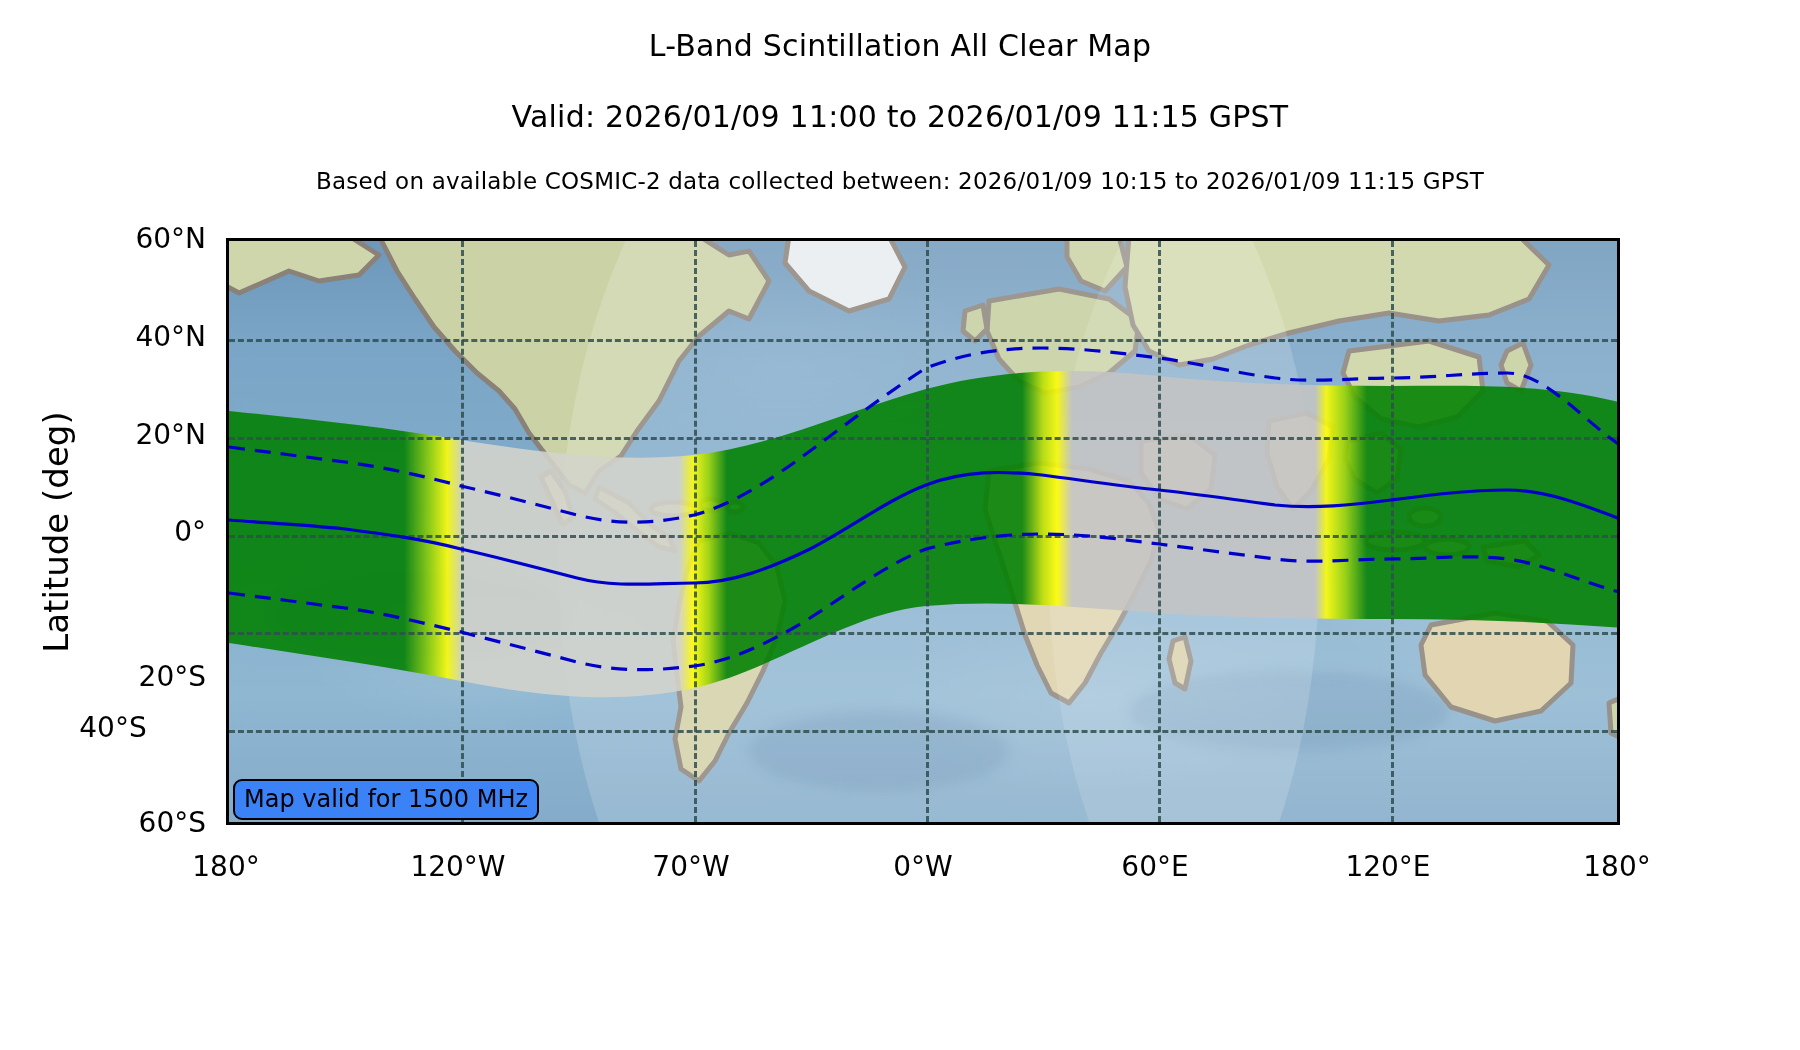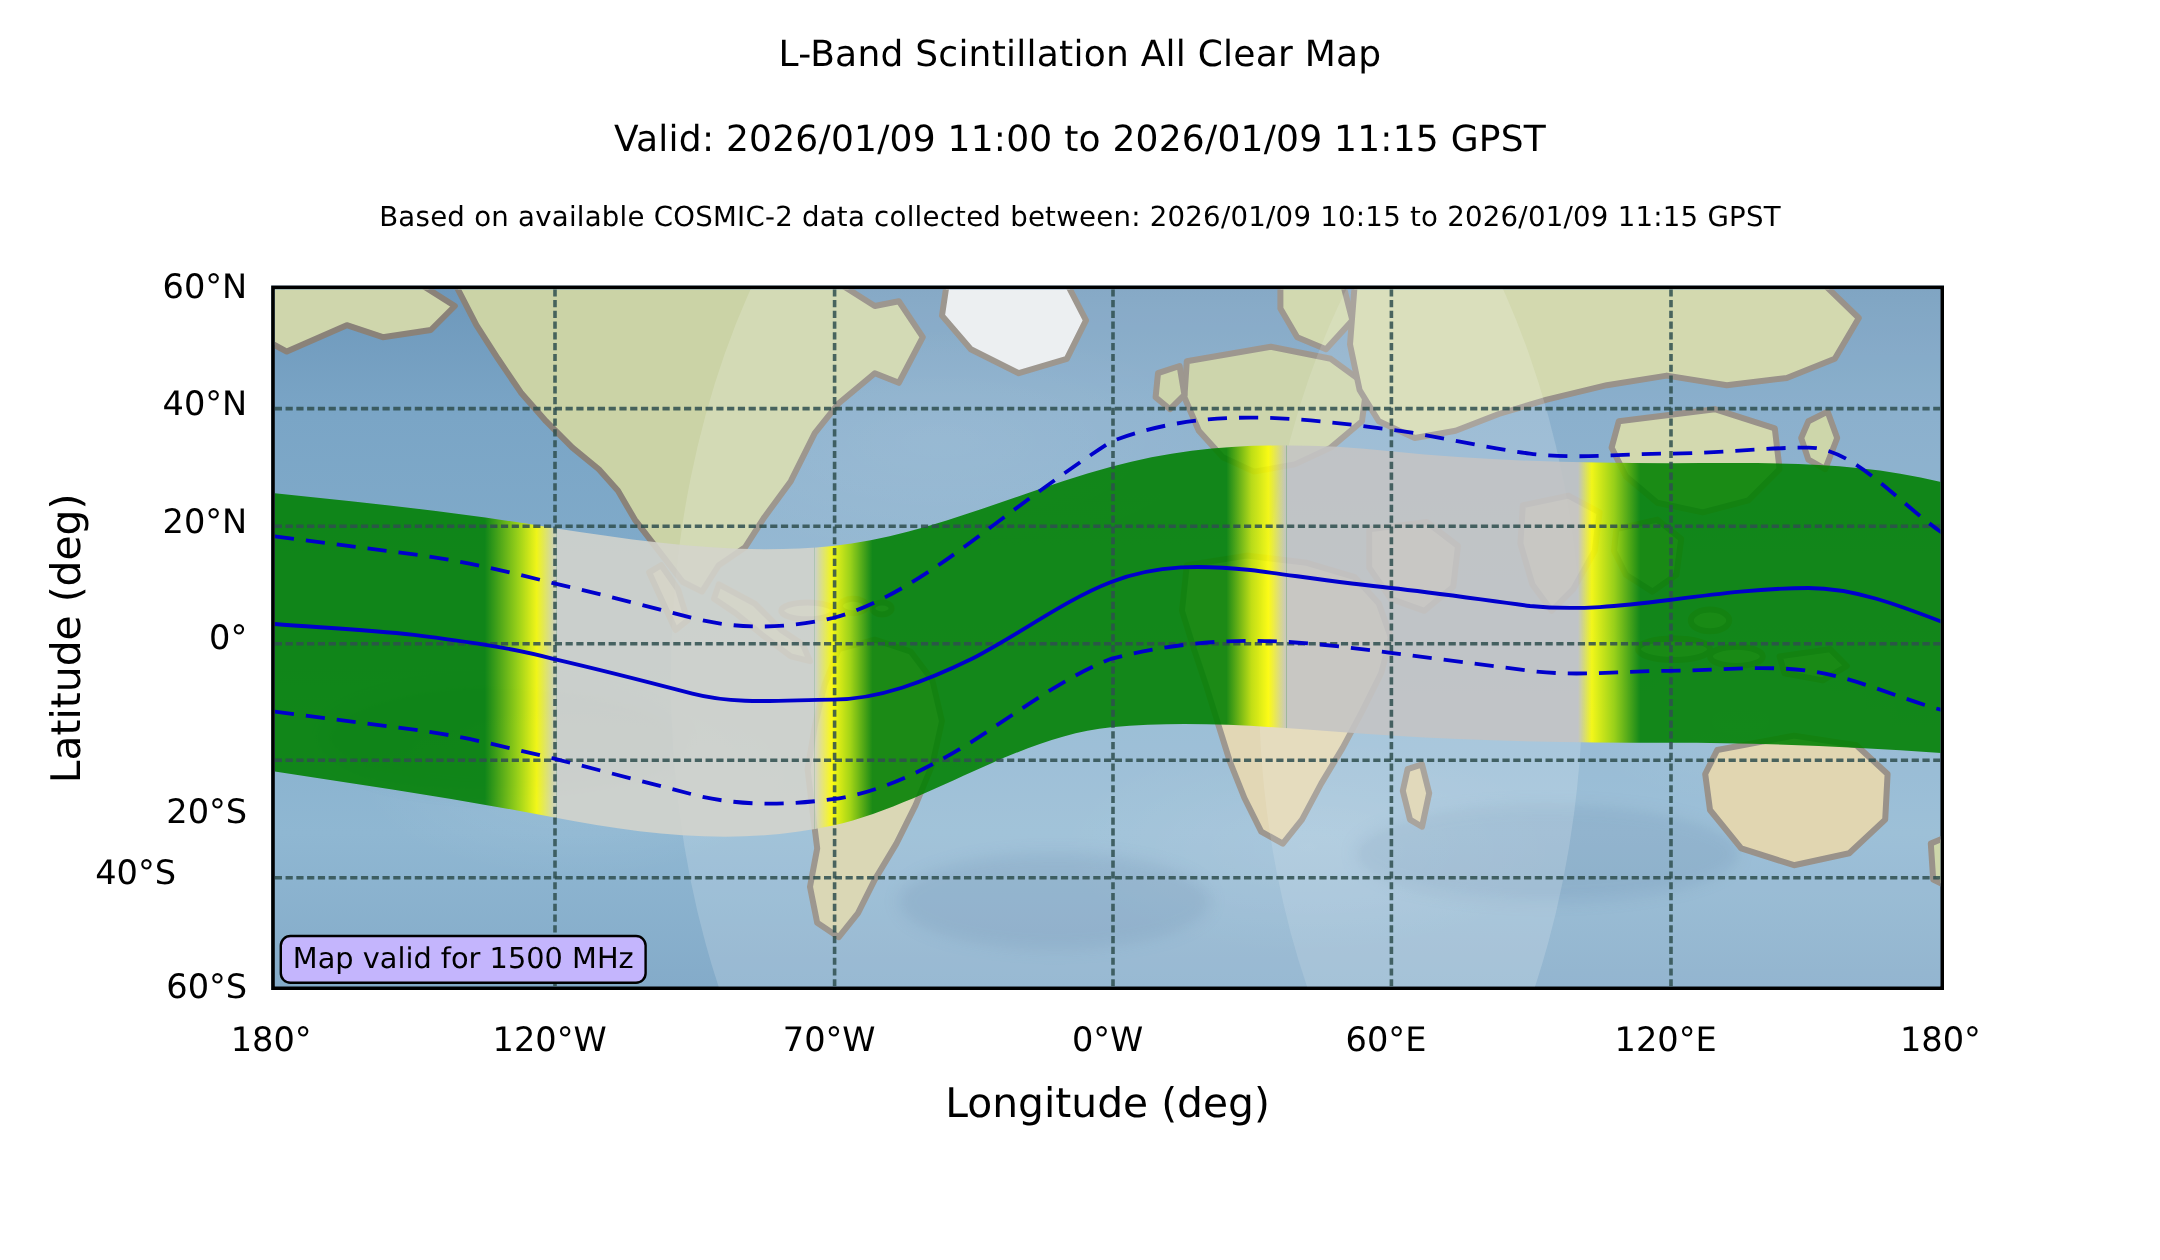--- a/index.html
+++ b/index.html
@@ -67,21 +67,21 @@
     transform:rotate(-90deg);white-space:nowrap;font-size:34px;color:#000;
   }
   .axis-x-title{
     position:absolute;left:226px;top:900px;width:1394px;text-align:center;
     font-size:34px;color:#000;
   }
 
   
   .freqbox{
     position:absolute;left:233px;top:779px;
-    background:#c4b5fd;border:2.5px solid #000;border-radius:9px;
+    background:#3b82f6;border:2.5px solid #000;border-radius:9px;
     padding:4px 9px 5px 9px;font-size:24px;color:#000;white-space:nowrap;
   }
 </style>
 </head>
 <body>
 
 <div class="fig">
 
   <div class="title-block">
     <div class="t1">L-Band Scintillation All Clear Map</div>
@@ -290,15 +290,14 @@
   <div class="ytick-text" style="left:20px;top:806px;width:186px;">60°S</div>
 
   <div class="xtick-text" style="left:126px;top:850px;width:200px;">180°</div>
   <div class="xtick-text" style="left:358px;top:850px;width:200px;">120°W</div>
   <div class="xtick-text" style="left:591px;top:850px;width:200px;">70°W</div>
   <div class="xtick-text" style="left:823px;top:850px;width:200px;">0°W</div>
   <div class="xtick-text" style="left:1055px;top:850px;width:200px;">60°E</div>
   <div class="xtick-text" style="left:1288px;top:850px;width:200px;">120°E</div>
   <div class="xtick-text" style="left:1517px;top:850px;width:200px;">180°</div>
 
-  <div class="axis-x-title">Longitude (deg)</div>
 
 </div>
 
 </body></html>

